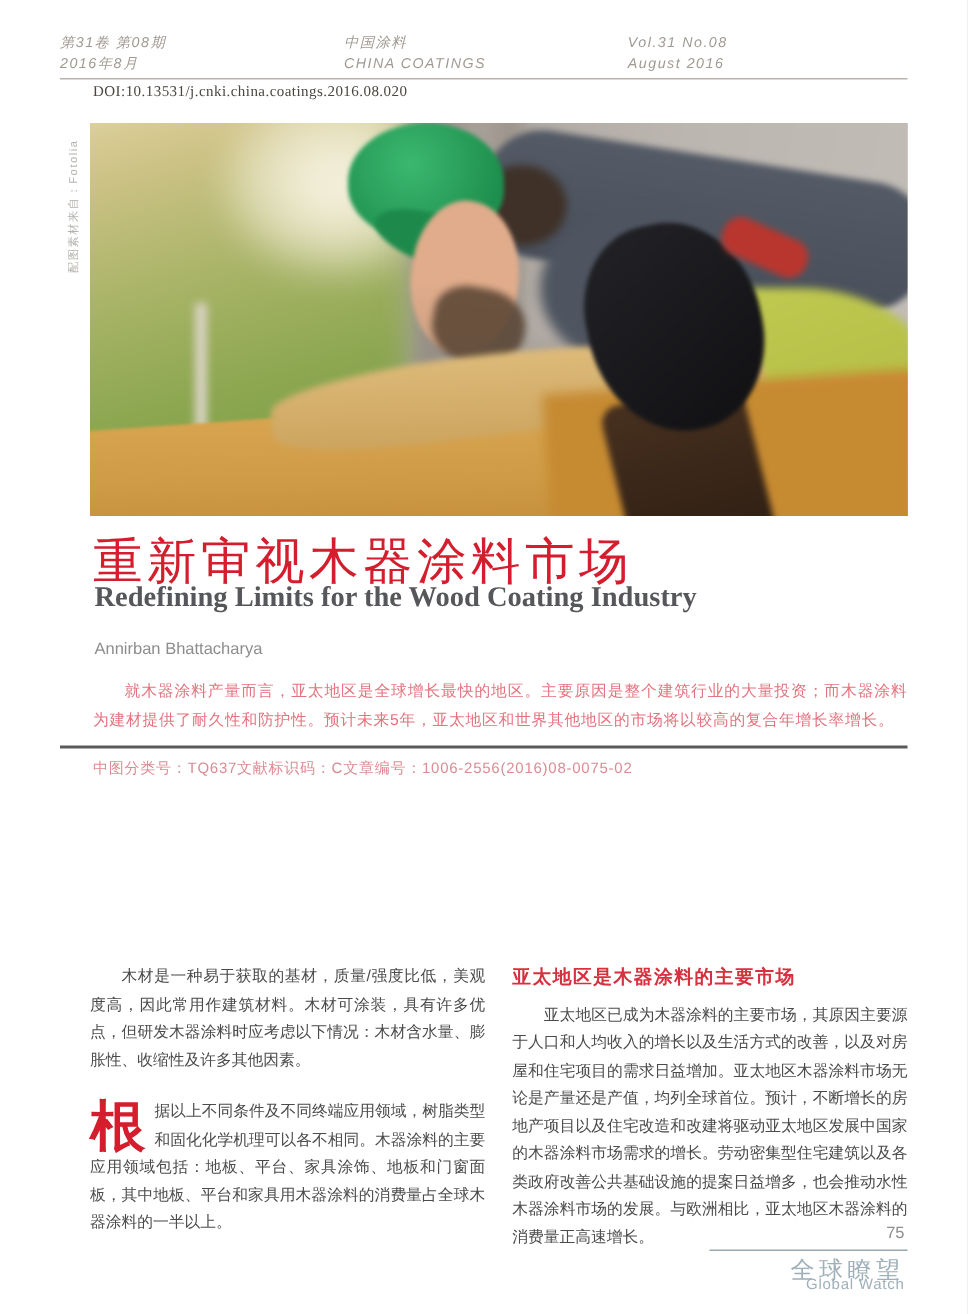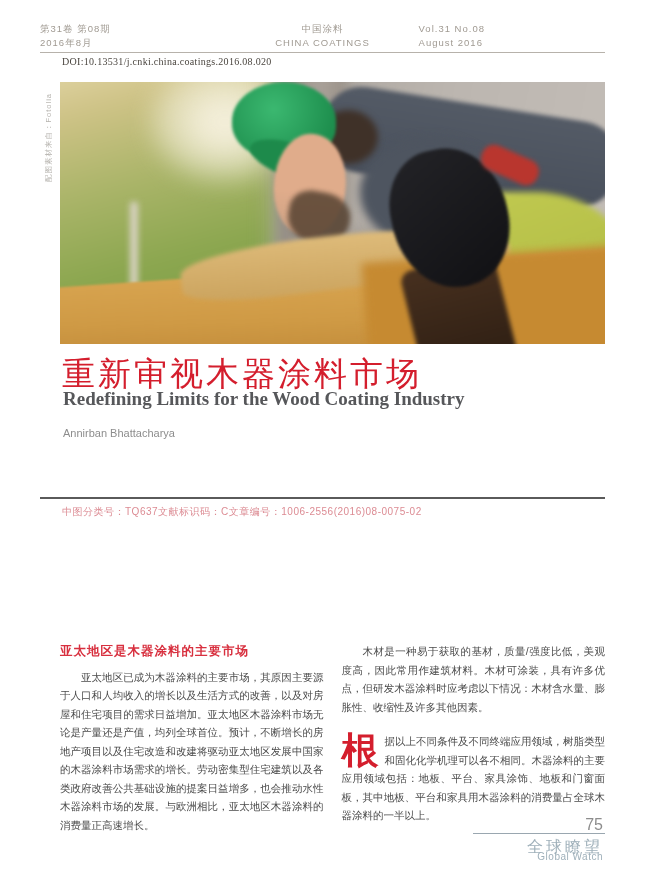--- a/index.html
+++ b/index.html
@@ -14,22 +14,22 @@
     overflow:hidden;
   }
 
   
   .journal-header {
     position:absolute; left:40px; right:40px; top:22px;
     display:flex; justify-content:space-between;
     font-size:9.5px; line-height:14px; color:#a09a92;
     letter-spacing:1px;
   }
-  .journal-header .col { width:33%; }
-  .journal-header .col.center { text-align:center; }
+  .journal-header .col { width:33%;font-style:italic; }
+  .journal-header .col.center { }
   .journal-header .col.right { text-align:left; }
   .header-rule {
     position:absolute; left:40px; right:40px; top:52px;
     border-top:1px solid #b7b2ab;
   }
   .doi-line {
     position:absolute; left:62px; top:56px;
     font-family:"Liberation Serif","DejaVu Serif",serif;
     font-size:10px; color:#4a453f; letter-spacing:0.3px;
   }
@@ -143,21 +143,21 @@
     padding:2px 6px 0 0; font-weight:bold;
   }
   .col-heading {
     color:#d8303f; font-weight:bold; font-size:12.5px;
     letter-spacing:1px; margin-bottom:7px;
   }
 
   
   .page-num {
     position:absolute; right:42px; top:816px;
-    font-size:16px; color:#8d8d8d;
+    font-size:11px; color:#8d8d8d;
   }
   .footer-rule {
     position:absolute; right:40px; top:833px; width:132px;
     border-top:1px solid #9aa7b0;
   }
   .footer-cn {
     position:absolute; right:42px; top:837px;
     font-size:16px; letter-spacing:3px; color:#9fb0ba;
   }
   .footer-en {
@@ -209,36 +209,37 @@
     <div class="ph-wood-stain"></div>
     <div class="ph-brush"></div>
     <div class="ph-glove"></div>
     <div class="ph-cuff"></div>
   </div>
 
   <h1 class="title-cn">重新审视木器涂料市场</h1>
   <h2 class="title-en">Redefining Limits for the Wood Coating Industry</h2>
   <div class="author">Annirban Bhattacharya</div>
 
+  <p class="abstract">就木器涂料产量而言，亚太地区是全球增长最快的地区。主要原因是整个建筑行业的大量投资；而木器涂料为建材提供了耐久性和防护性。预计未来5年，亚太地区和世界其他地区的市场将以较高的复合年增长率增长。</p>
   <div class="meta-rule"></div>
   <div class="meta-row">
     <span>中图分类号：TQ637</span>
     <span>文献标识码：C</span>
     <span>文章编号：1006-2556(2016)08-0075-02</span>
   </div>
 
   <div class="body-cols">
     <div class="bcol">
-      <div class="col-heading">亚太地区是木器涂料的主要市场</div>
-      <p class="indent">亚太地区已成为木器涂料的主要市场，其原因主要源于人口和人均收入的增长以及生活方式的改善，以及对房屋和住宅项目的需求日益增加。亚太地区木器涂料市场无论是产量还是产值，均列全球首位。预计，不断增长的房地产项目以及住宅改造和改建将驱动亚太地区发展中国家的木器涂料市场需求的增长。劳动密集型住宅建筑以及各类政府改善公共基础设施的提案日益增多，也会推动水性木器涂料市场的发展。与欧洲相比，亚太地区木器涂料的消费量正高速增长。</p>
-    </div>
-    <div class="bcol">
       <p class="indent">木材是一种易于获取的基材，质量/强度比低，美观度高，因此常用作建筑材料。木材可涂装，具有许多优点，但研发木器涂料时应考虑以下情况：木材含水量、膨胀性、收缩性及许多其他因素。</p>
       <div class="gap"></div>
       <p><span class="dropcap">根</span><span>据以上不同条件及不同终端应用领域，树脂类型和固化化学机理可以各不相同。木器涂料的主要应用领域包括：地板、平台、家具涂饰、地板和门窗面板，其中地板、平台和家具用木器涂料的消费量占全球木器涂料的一半以上。</span></p>
+    </div>
+    <div class="bcol">
+      <div class="col-heading">亚太地区是木器涂料的主要市场</div>
+      <p class="indent">亚太地区已成为木器涂料的主要市场，其原因主要源于人口和人均收入的增长以及生活方式的改善，以及对房屋和住宅项目的需求日益增加。亚太地区木器涂料市场无论是产量还是产值，均列全球首位。预计，不断增长的房地产项目以及住宅改造和改建将驱动亚太地区发展中国家的木器涂料市场需求的增长。劳动密集型住宅建筑以及各类政府改善公共基础设施的提案日益增多，也会推动水性木器涂料市场的发展。与欧洲相比，亚太地区木器涂料的消费量正高速增长。</p>
     </div>
   </div>
 
   <div class="page-num">75</div>
   <div class="footer-rule"></div>
   <div class="footer-cn">全球瞭望</div>
   <div class="footer-en">Global Watch</div>
 
 </div>
 

